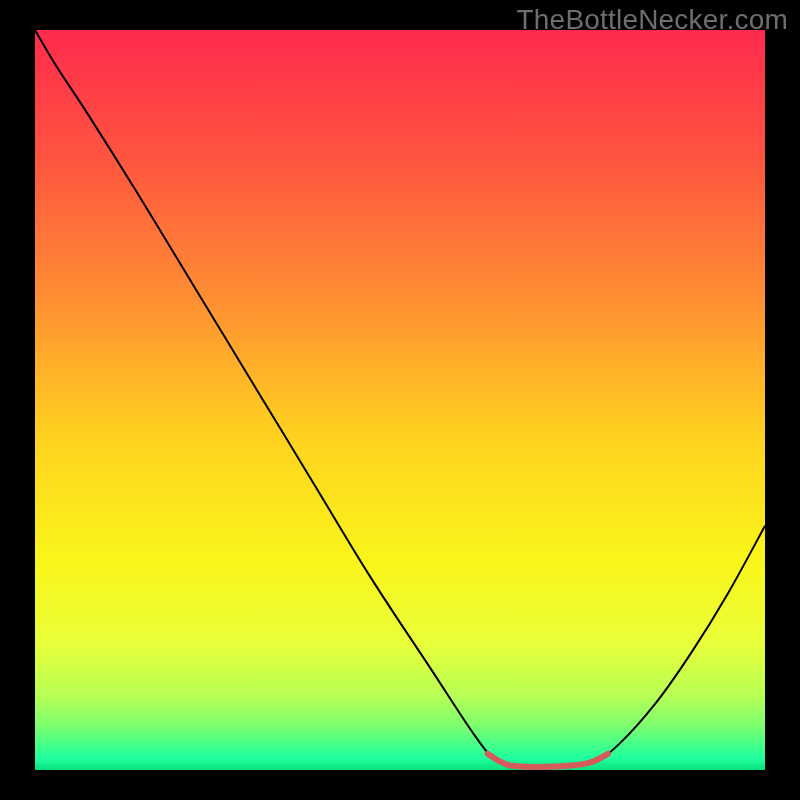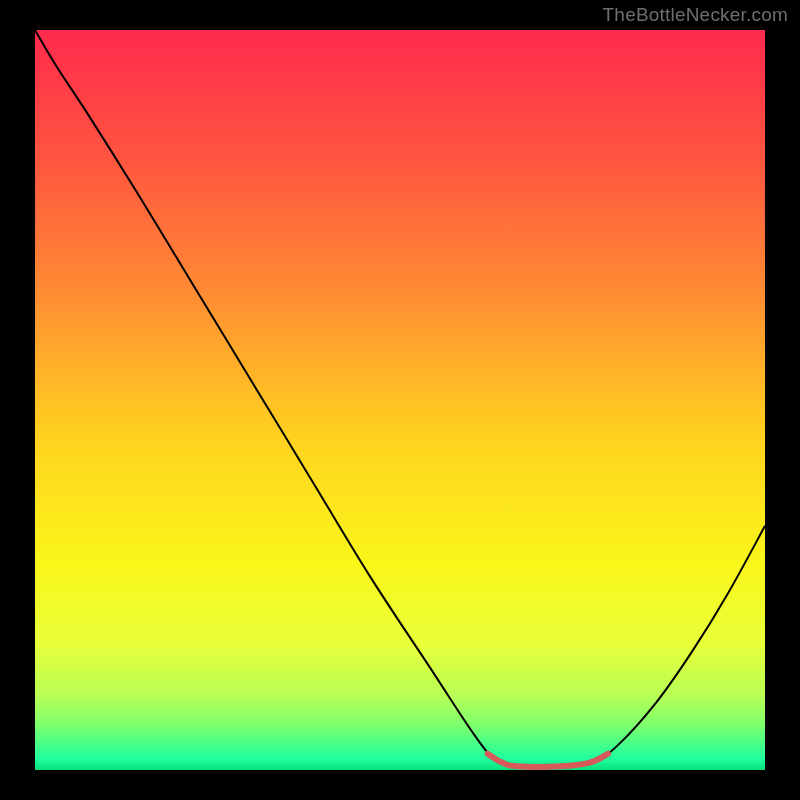--- a/index.html
+++ b/index.html
@@ -16,21 +16,21 @@
     inset: 0;
   }
   svg {
     display: block;
   }
   .watermark {
     position: absolute;
     top: 4px;
     right: 12px;
     color: #6e6e6e;
-    font-size: 19px;
+    font-size: 28px;
     letter-spacing: 0.2px;
     font-weight: 400;
   }
 </style>
 </head>
 <body>
 
 <div class="canvas-wrap">
   <svg id="chart-svg" width="800" height="800" viewBox="0 0 800 800">
     <defs>

